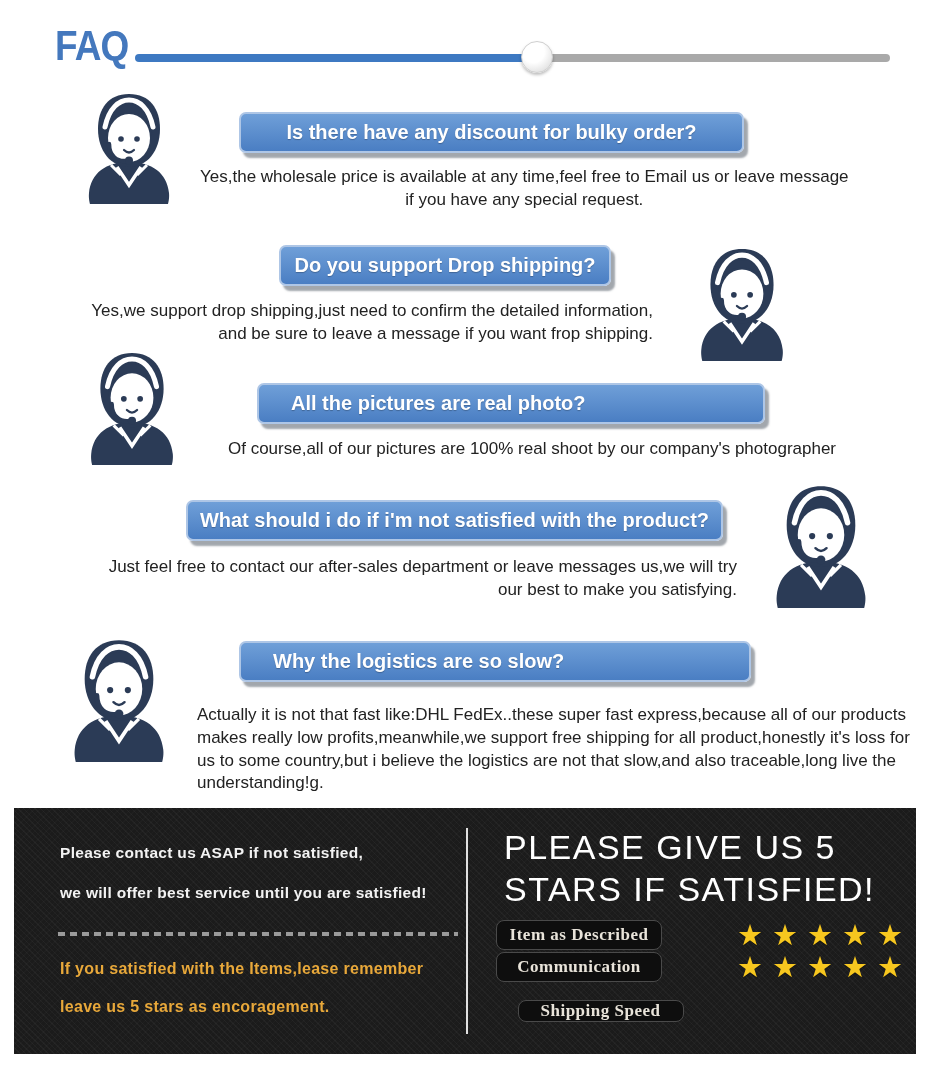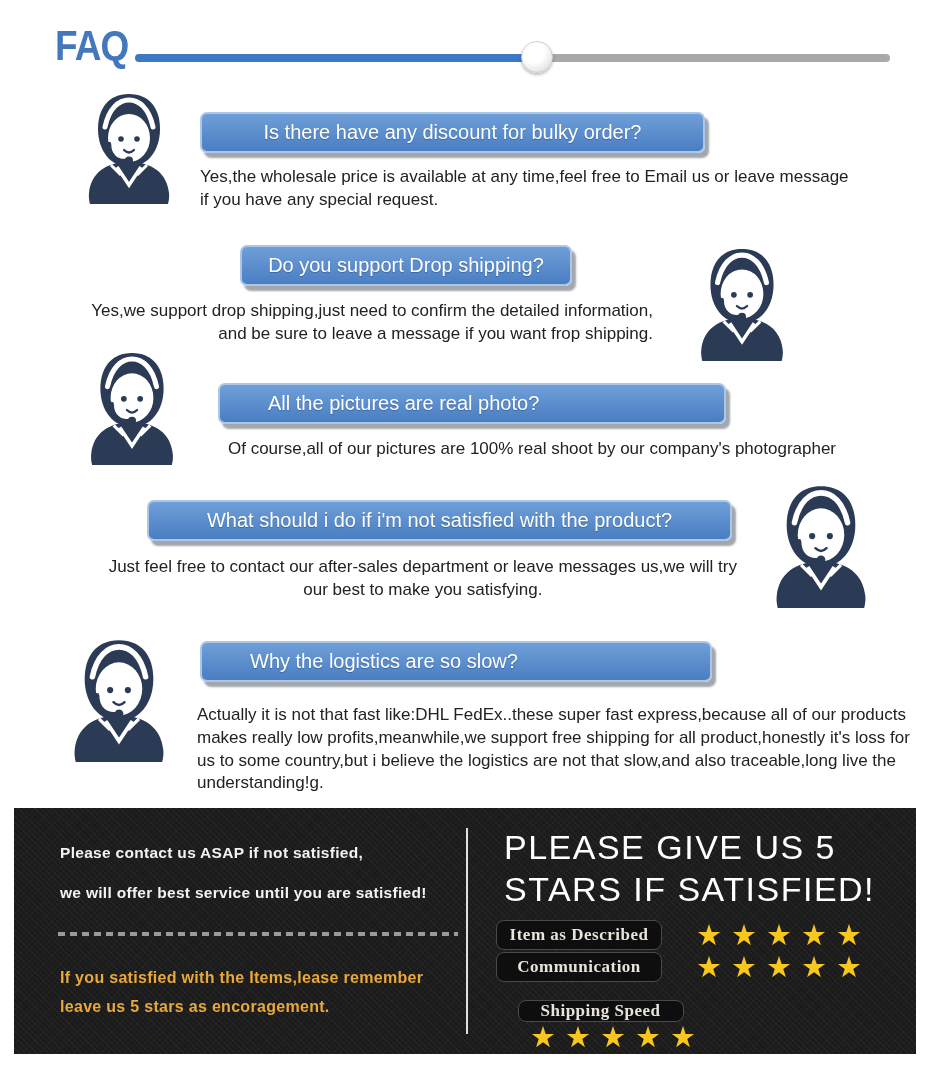--- a/index.html
+++ b/index.html
@@ -33,50 +33,50 @@
   .q2-icon{left:686px;top:247px;width:112px;height:114px;}
   .q3-icon{left:81px;top:350px;width:102px;height:116px;}
   .q4-icon{left:760px;top:484px;width:122px;height:124px;}
   .q5-icon{left:60px;top:638px;width:118px;height:124px;}
 
   .banner{position:absolute;height:41px;border-radius:7px;
     background:linear-gradient(#6f9fd8,#4a7ec3);
     border:2px solid var(--banner-border);
     box-shadow:4px 5px 2px rgba(85,95,105,.55);
     display:flex;align-items:center;justify-content:center;
-    color:#fff;font-size:20px;font-weight:normal;text-shadow:0 1px 1px rgba(0,0,0,.25);cursor:default;}
-  .banner.left-text{justify-content:flex-start;padding-left:48px;}
+    color:#fff;font-size:20px;font-weight:bold;text-shadow:0 1px 1px rgba(0,0,0,.25);cursor:default;margin-left:39px;}
+  .banner.left-text{justify-content:flex-start;padding-left:32px;}
   .q1-banner{left:200px;top:112px;width:505px;}
   .q2-banner{left:240px;top:245px;width:332px;}
   .q3-banner{left:218px;top:383px;width:508px;}
-  .q4-banner{left:147px;top:500px;width:585px;}
+  .q4-banner{left:147px;top:500px;width:537px;}
   .q5-banner{left:200px;top:641px;width:512px;}
 
   .answer{position:absolute;font-size:17px;color:#222;line-height:1.34;white-space:pre-line;}
-  .q1-answer{left:200px;top:166px;text-align:left;}
+  .q1-answer{left:200px;top:166px;text-align:center;}
   .q2-answer{right:277px;top:300px;text-align:right;}
   .q3-answer{left:228px;top:438px;text-align:left;}
-  .q4-answer{right:193px;top:556px;text-align:center;}
+  .q4-answer{right:193px;top:556px;text-align:right;}
   .q5-answer{left:197px;top:704px;text-align:left;}
 
   
   .footer{position:absolute;left:14px;top:808px;width:902px;height:246px;
     background-color:var(--footer-bg);
     background-image:repeating-linear-gradient(45deg,rgba(255,255,255,.035) 0 1px,transparent 1px 4px),
                      repeating-linear-gradient(-45deg,rgba(255,255,255,.02) 0 1px,transparent 1px 4px);}
   .footer .msg{position:absolute;left:46px;color:#f2f2f2;font-size:15.5px;font-weight:bold;letter-spacing:.3px;}
   .msg1{top:36px;} .msg2{top:76px;}
   .dash-divider{position:absolute;left:44px;top:124px;width:400px;height:4px;
     background:repeating-linear-gradient(90deg,#9a9a9a 0 7px,transparent 7px 12px);}
   .footer .note{position:absolute;left:46px;color:var(--note-yellow);font-size:16px;font-weight:bold;letter-spacing:.3px;}
-  .note1{top:152px;margin-top:9px;} .note2{top:190px;}
+  .note1{top:152px;} .note2{top:190px;}
   .v-divider{position:absolute;left:452px;top:20px;width:2px;height:206px;background:#e0e0e0;}
   .stars-title{position:absolute;left:490px;top:18px;margin:0;color:#fff;font-size:34px;font-weight:500;
     letter-spacing:1.5px;line-height:42px;white-space:pre-line;}
-  .rating-row{position:absolute;left:482px;height:30px;display:flex;align-items:center;}
+  .rating-row{position:absolute;left:482px;height:30px;display:flex;align-items:center;gap:41px;}
   .row1{top:112px;} .row2{top:144px;align-items:center;} .row3{top:192px;flex-direction:column;}
   .rating-label{width:166px;height:30px;background:#0e0e0e;border:1px solid #4a4a4a;border-radius:8px;
     color:#e9e4da;font-family:"Liberation Serif",serif;font-size:17px;font-weight:bold;
     display:flex;align-items:center;justify-content:center;letter-spacing:.5px;}
   .stars{margin-left:34px;color:var(--star-yellow);font-size:29px;letter-spacing:9px;
     text-shadow:0 1px 0 rgba(0,0,0,.4);line-height:30px;cursor:default;}
 </style>
 </head>
 <body>
 

